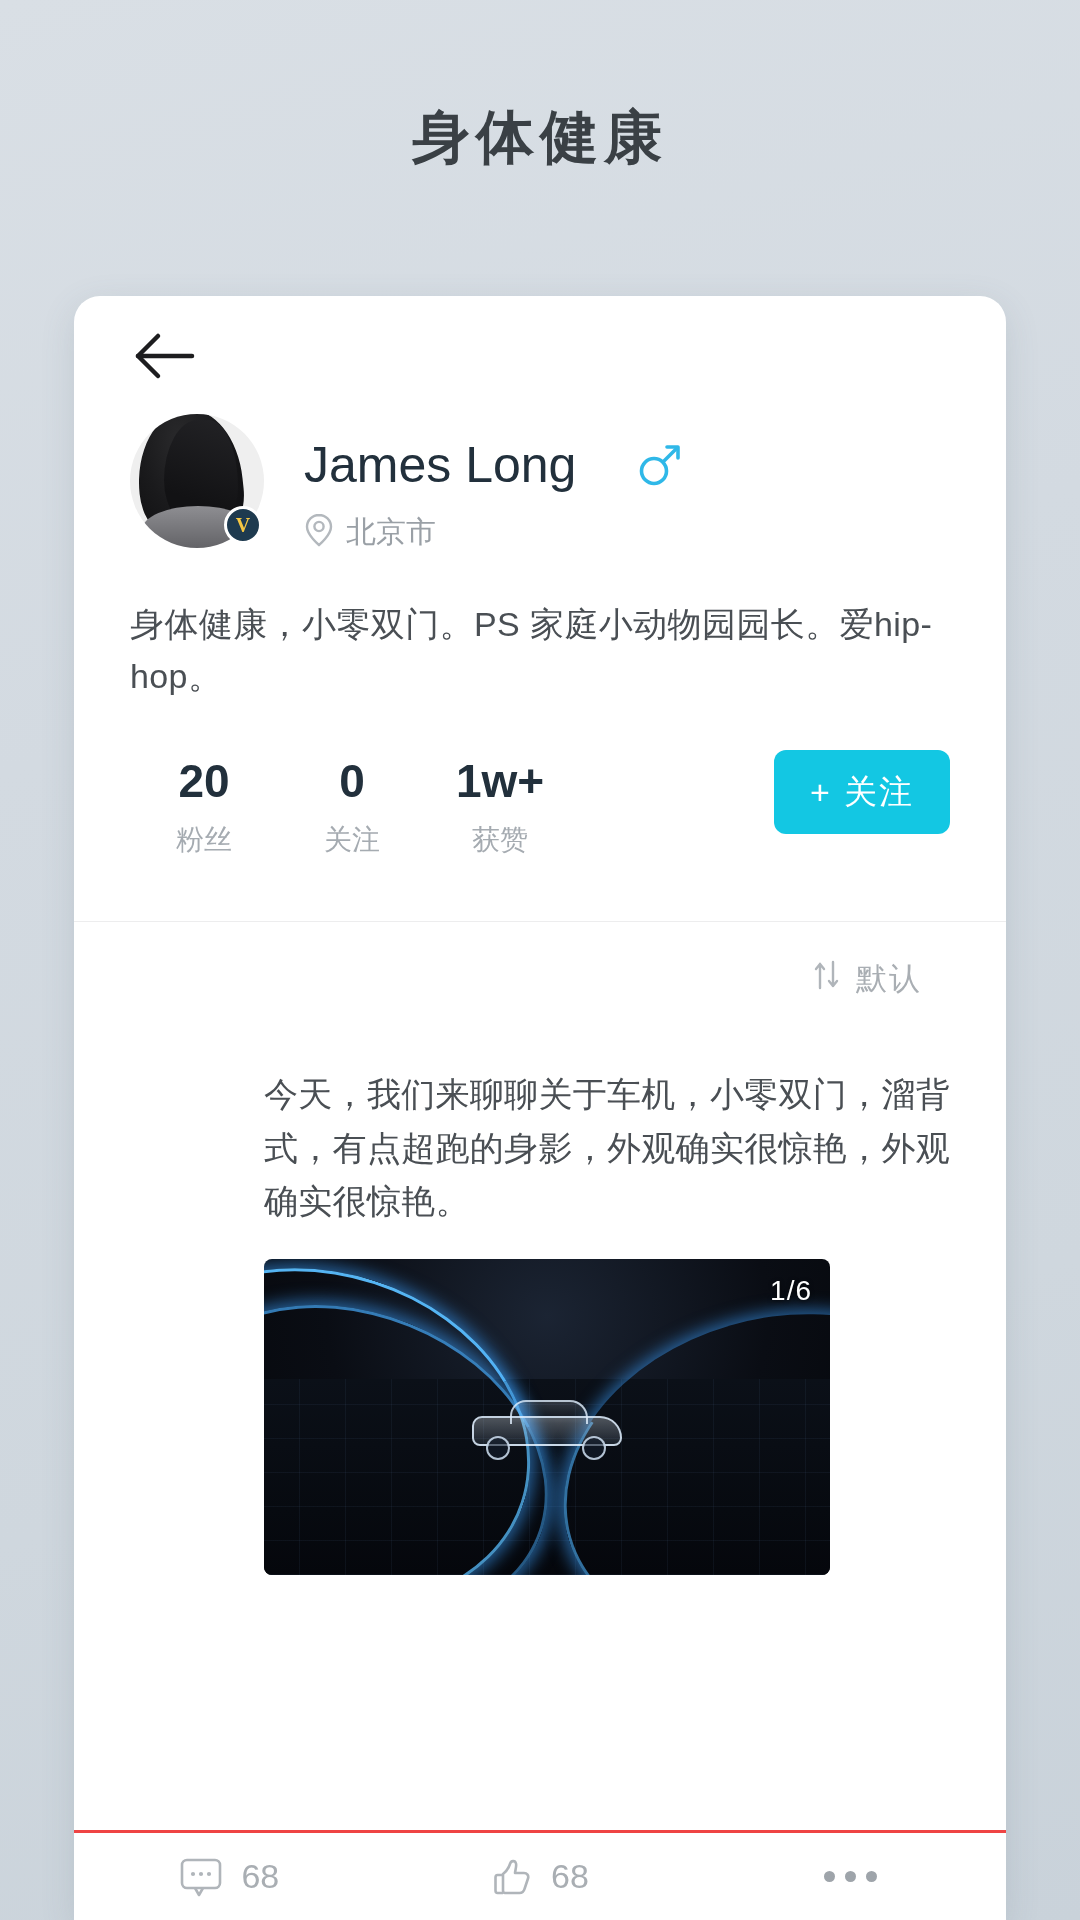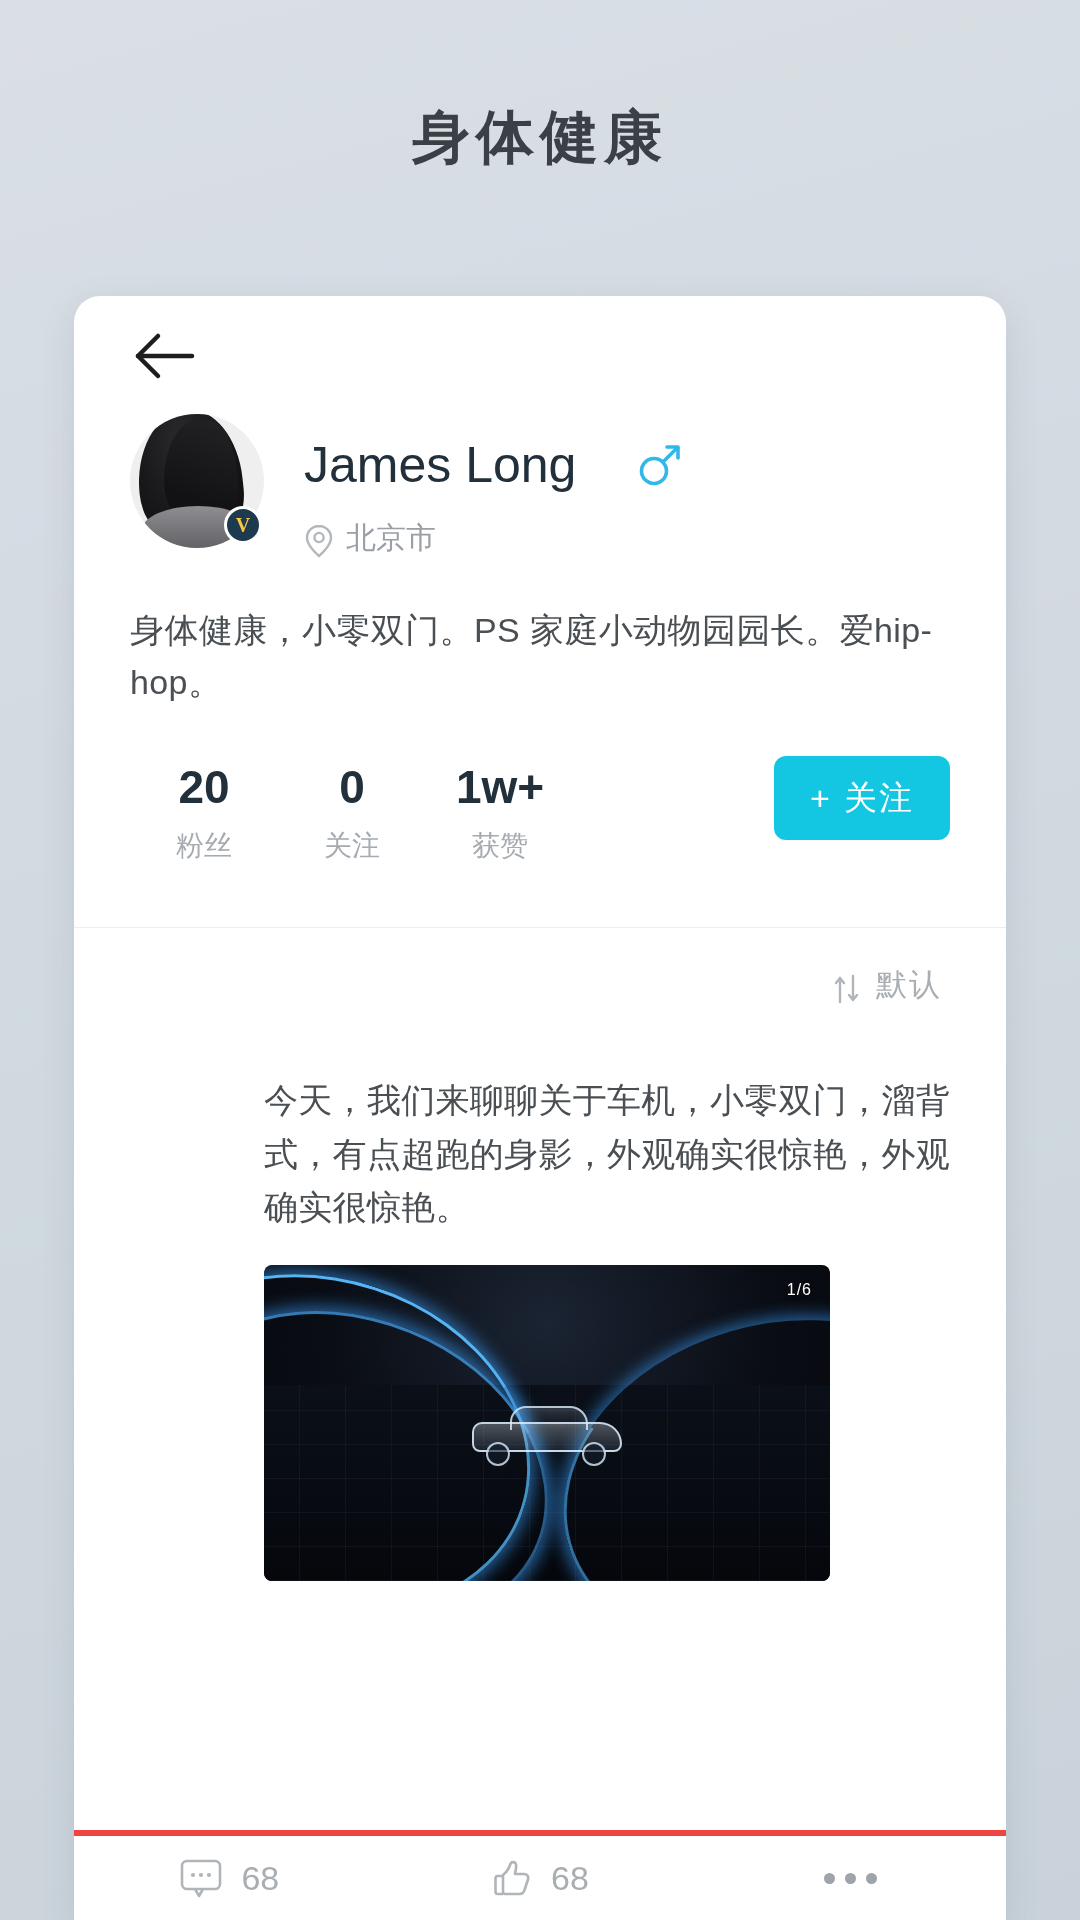--- a/index.html
+++ b/index.html
@@ -83,21 +83,21 @@
     color: #f6c743; font-size: 20px; font-weight: 700;
     font-family: "Liberation Serif", serif;
   }
 
   .name-block { margin-left: 40px; padding-top: 22px; }
   .name-line { display: flex; align-items: center; gap: 44px; }
   .display-name {
     font-size: 50px; font-weight: 400; color: #22303c; letter-spacing: 0px;
   }
   .gender-icon { margin-left: 16px; display: flex; align-items: center; }
-  .loc-line { display: flex; align-items: flex-end; margin-top: 24px; }
+  .loc-line { display: flex; align-items: flex-start; margin-top: 18px; }
   .loc-icon { margin-right: 12px; display: flex; }
   .loc-text { font-size: 30px; color: #9aa0a6; }
 
   .bio {
     margin-top: 46px;
     font-size: 34px; line-height: 1.52; color: #4a4f54;
     letter-spacing: 0.4px;
   }
 
   
@@ -117,22 +117,22 @@
     color: #ffffff; font-size: 33px; letter-spacing: 2px;
     display: flex; align-items: center; justify-content: center;
     font-family: "Liberation Sans", sans-serif;
   }
   .follow-btn .plus { font-size: 34px; margin-right: 12px; font-weight: 400; }
 
   .divider { height: 1px; background: #ededee; margin-top: 62px; }
 
   
   .sort-row {
-    display: flex; justify-content: flex-end; align-items: flex-end;
-    padding: 36px 64px 0 0; cursor: pointer;
+    display: flex; justify-content: flex-end; align-items: flex-start;
+    padding: 36px 84px 0 0; cursor: pointer;
   }
   .sort-icon { margin-right: 14px; display: flex; }
   .sort-label { font-size: 31px; color: #a9aeb3; letter-spacing: 2px; }
 
   
   .post { padding: 40px 56px 0 56px; }
   .post-head { display: flex; align-items: flex-start; }
   .post-avatar {
     width: 104px; height: 104px; border-radius: 50%; flex: none;
     overflow: hidden; background: #111214; position: relative;
@@ -199,28 +199,28 @@
   }
   .media .car .wheel {
     position: absolute; bottom: 2px; width: 24px; height: 24px;
     border: 2px solid rgba(220,238,255,0.8); border-radius: 50%;
     background: rgba(20,30,45,0.6);
   }
   .media .car .wheel.fl { left: 14px; }
   .media .car .wheel.fr { right: 16px; }
   .media .counter {
     position: absolute; right: 18px; top: 16px;
-    color: #ffffff; font-size: 16px; letter-spacing: 1px;
+    color: #ffffff; font-size: 28px; letter-spacing: 1px;
     text-shadow: 0 1px 4px rgba(0,0,0,0.6);
   }
 
   
   .actions {
     position: absolute; left: 0; right: 0; bottom: 0; height: 90px;
-    border-top: 6px solid #ef4444;
+    border-top: 3px solid #ef4444;
     display: flex; align-items: center;
   }
   .action {
     display: flex; align-items: center; justify-content: center;
     flex: 1; cursor: pointer;
   }
   .action .ic { margin-right: 18px; display: flex; }
   .action .cnt { font-size: 34px; color: #a9aeb3; }
   .action .dots { display: flex; gap: 10px; }
   .action .dots i {

